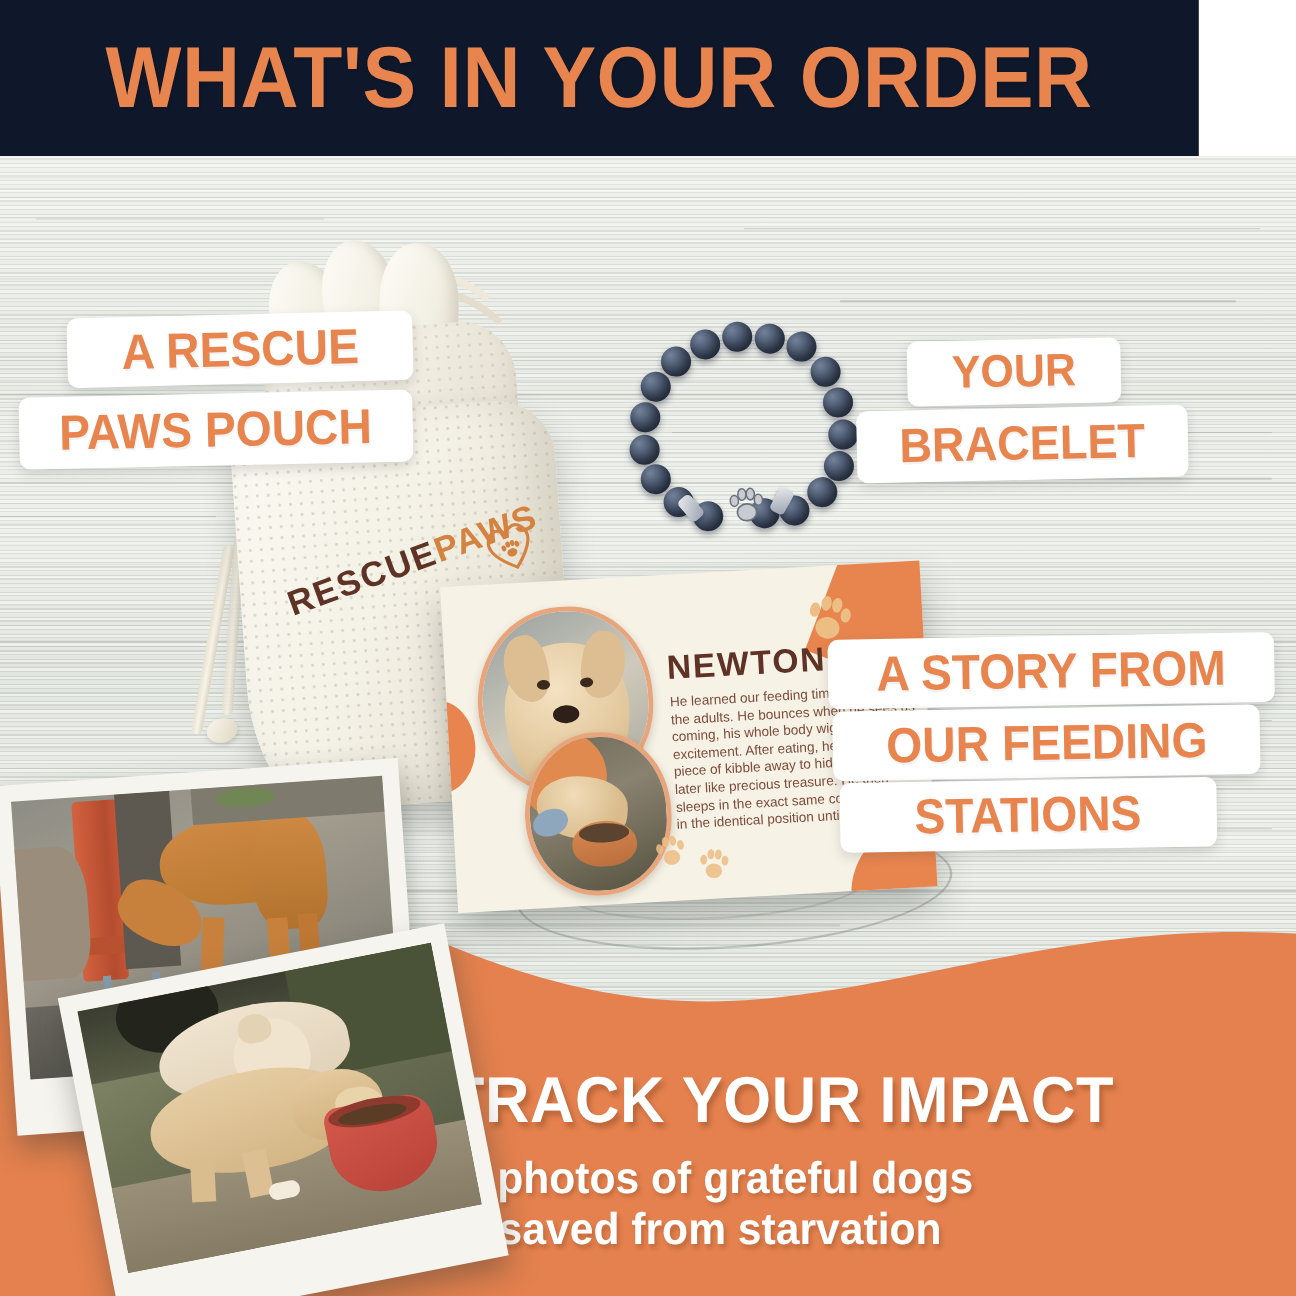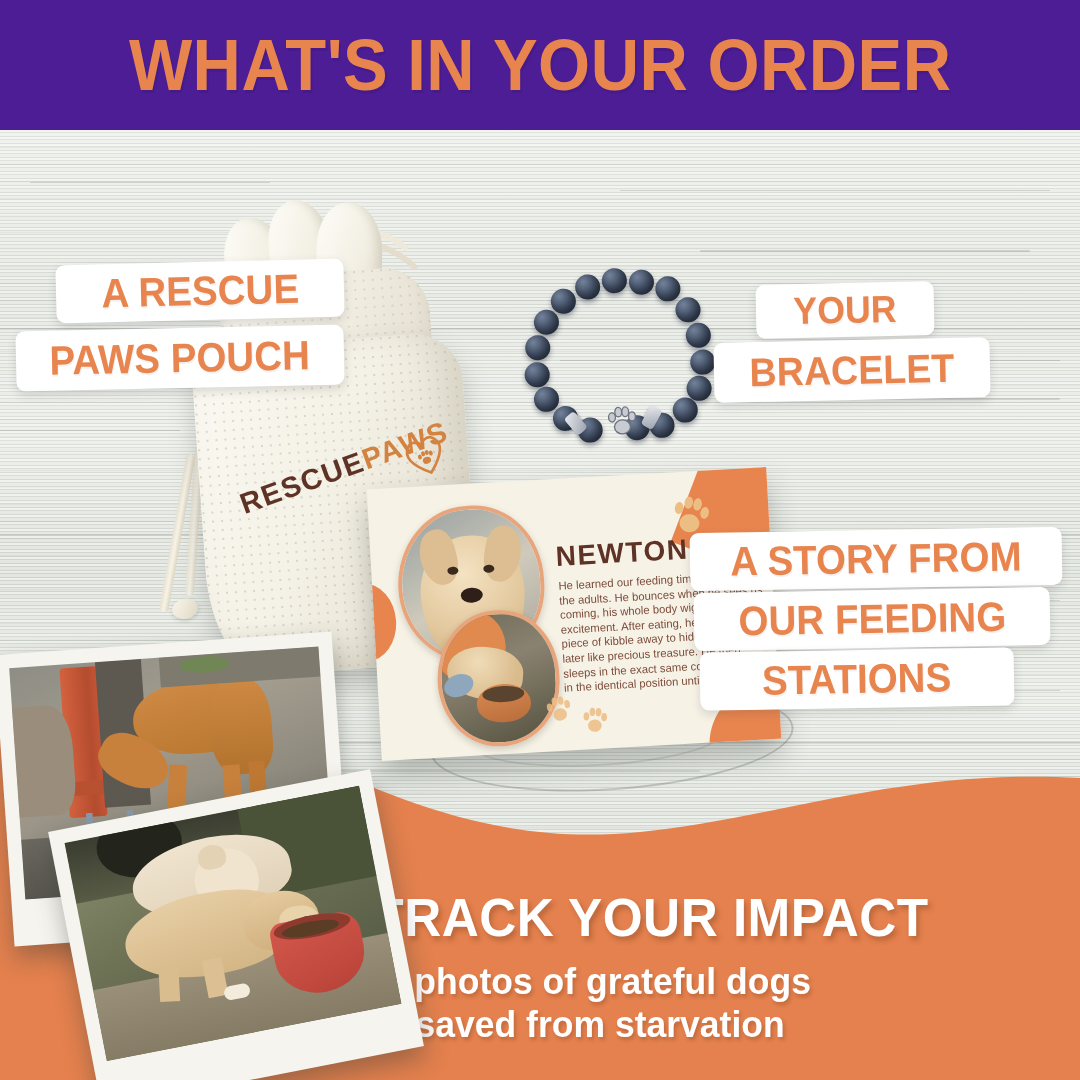--- a/index.html
+++ b/index.html
@@ -2,22 +2,22 @@
 <html><head>
 <meta charset="utf-8">
 <style>
   html,body{margin:0;padding:0;background:#fff;}
   body{width:1080px;height:1080px;overflow:hidden;
        font-family:"Liberation Sans",sans-serif;}
 
   #poster{position:relative;width:1080px;height:1080px;background:#ffffff;overflow:hidden;}
 
   
-  .header{position:absolute;left:0;top:0;width:1080px;height:130px;
-          background:#4c1d95;display:flex;align-items:center;justify-content:center;z-index:40;}
+  .header{position:absolute;left:0;top:0;width:999px;height:130px;
+          background:#0f172a;display:flex;align-items:center;justify-content:center;z-index:40;}
   .header-title{font-family:"Liberation Sans Narrow","Liberation Sans",sans-serif;
        font-weight:bold;font-size:72px;line-height:72px;color:#E8854F;
        letter-spacing:0.5px;transform:scaleX(.93);
        text-shadow:2px 3px 0 rgba(0,0,0,.07);white-space:nowrap;}
 
   
   .stage{position:absolute;left:0;top:130px;width:1080px;height:950px;overflow:hidden;z-index:1;}
 
   
   .wood{position:absolute;inset:0;

